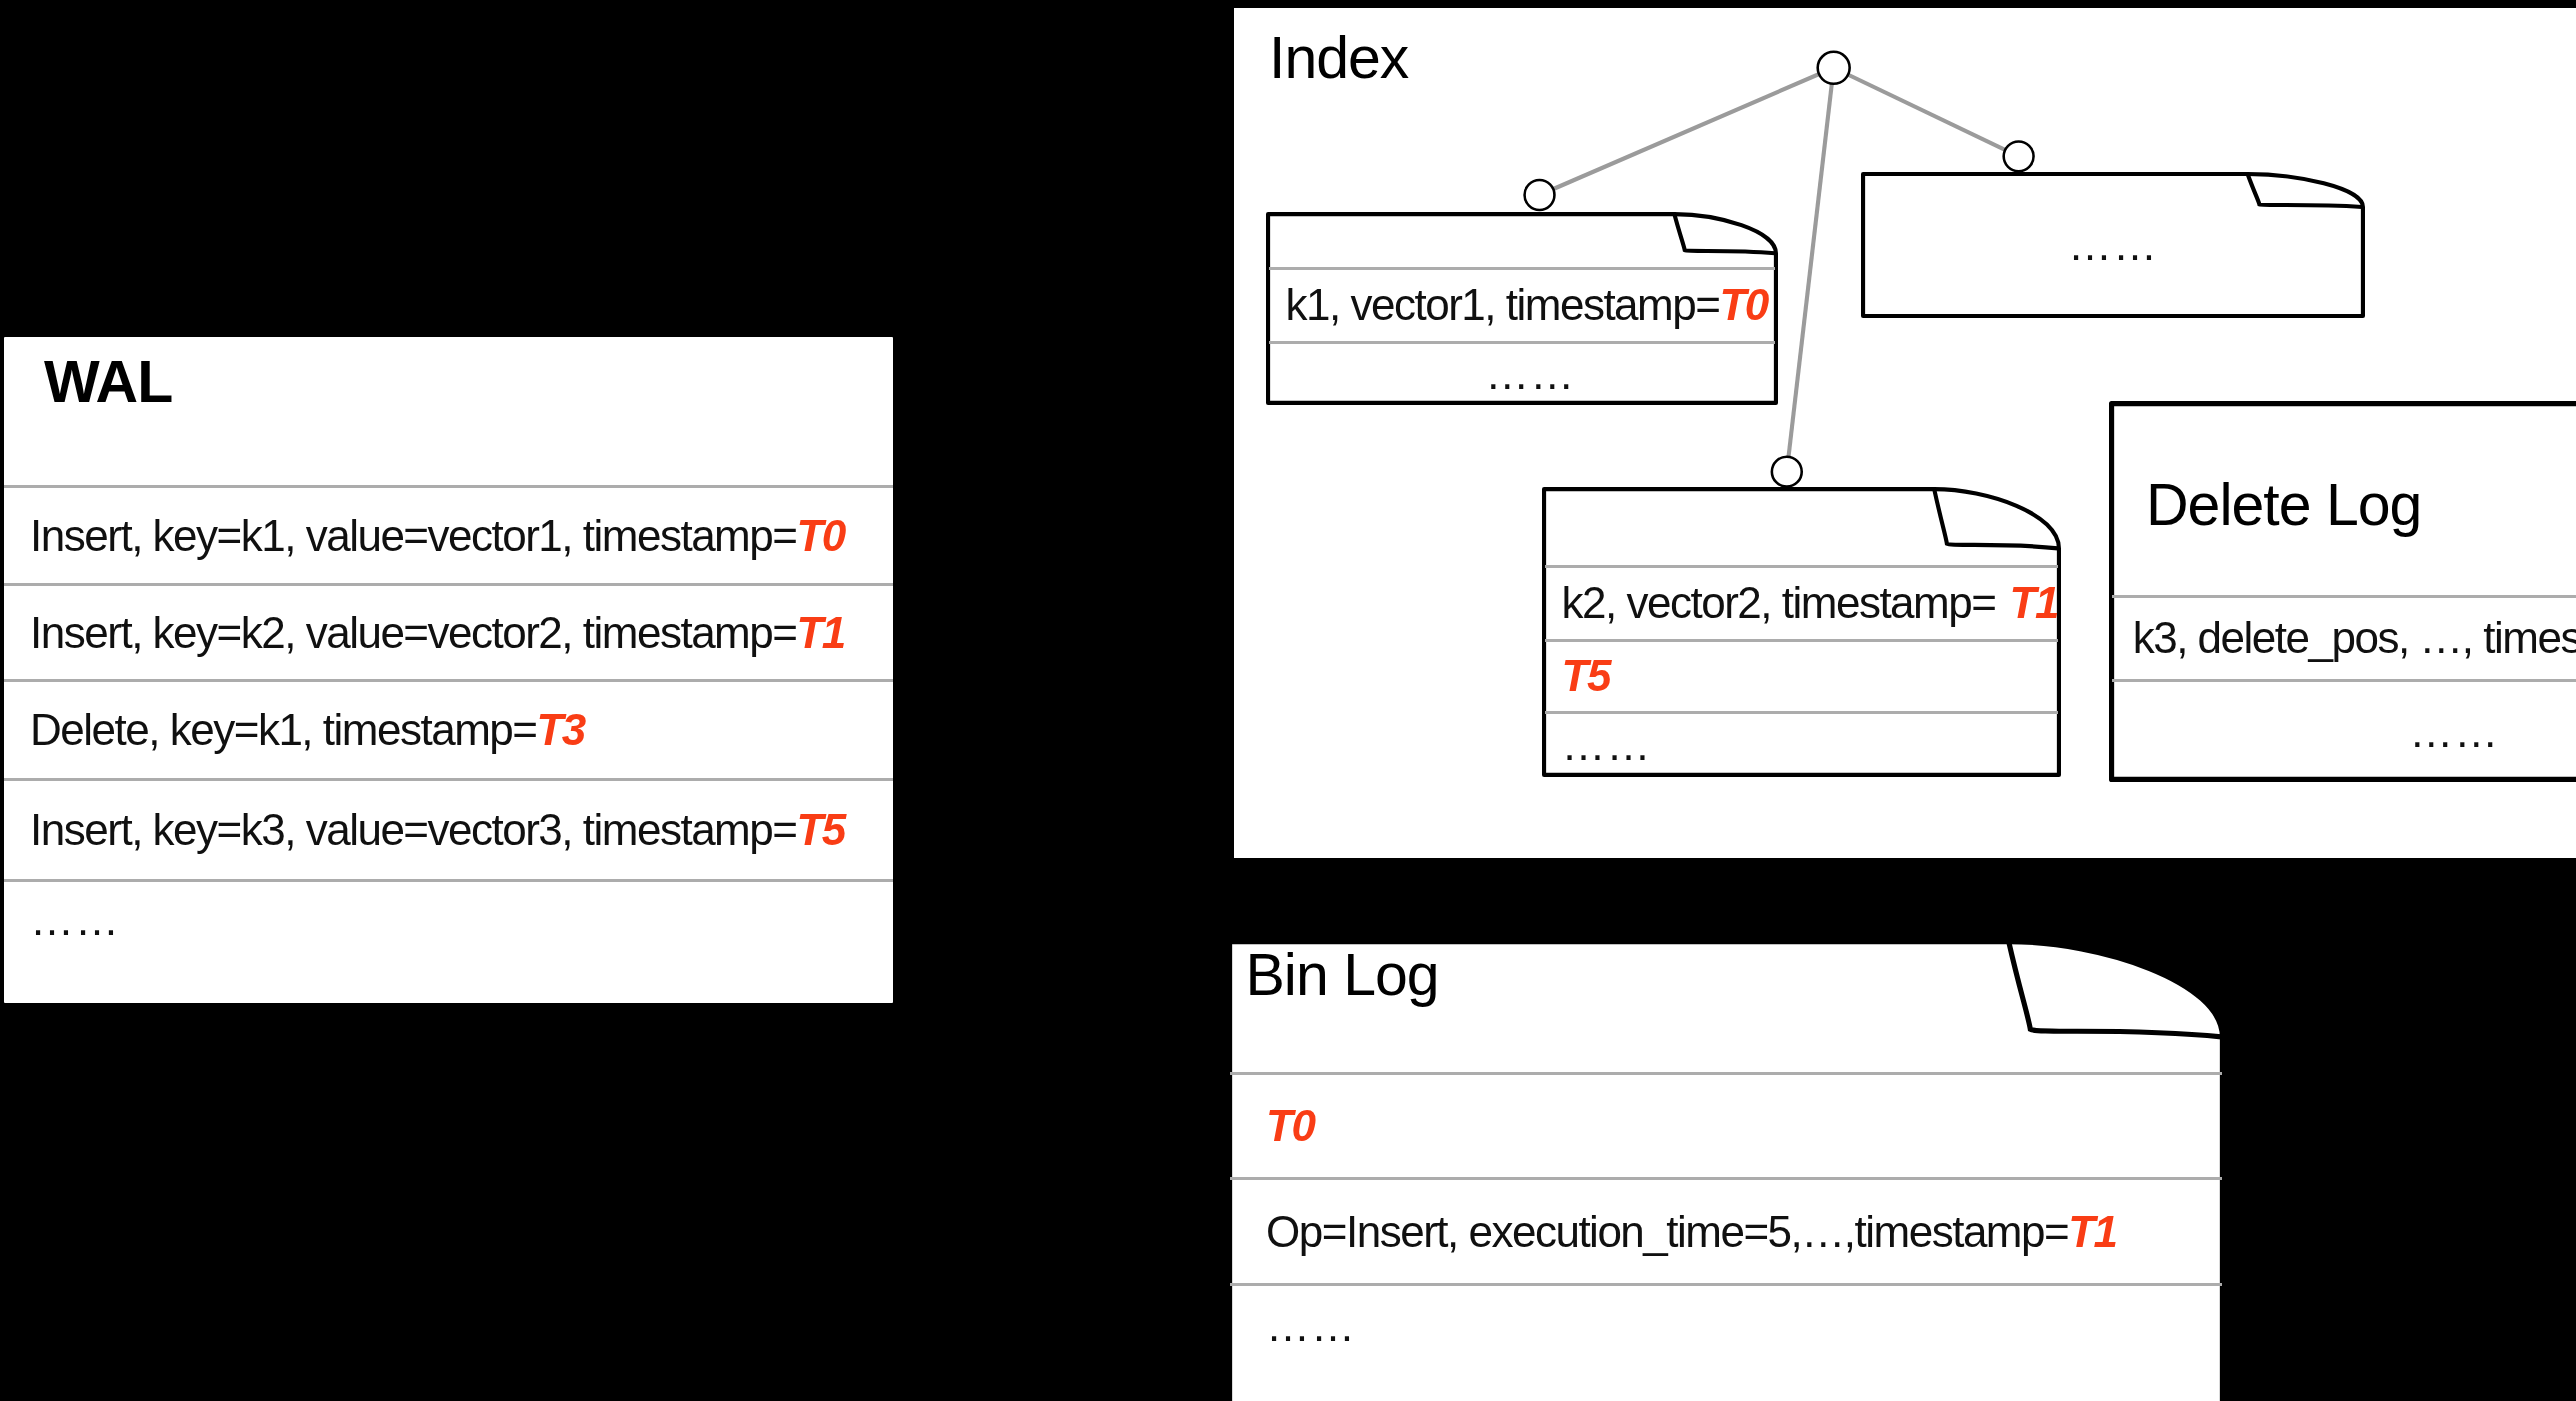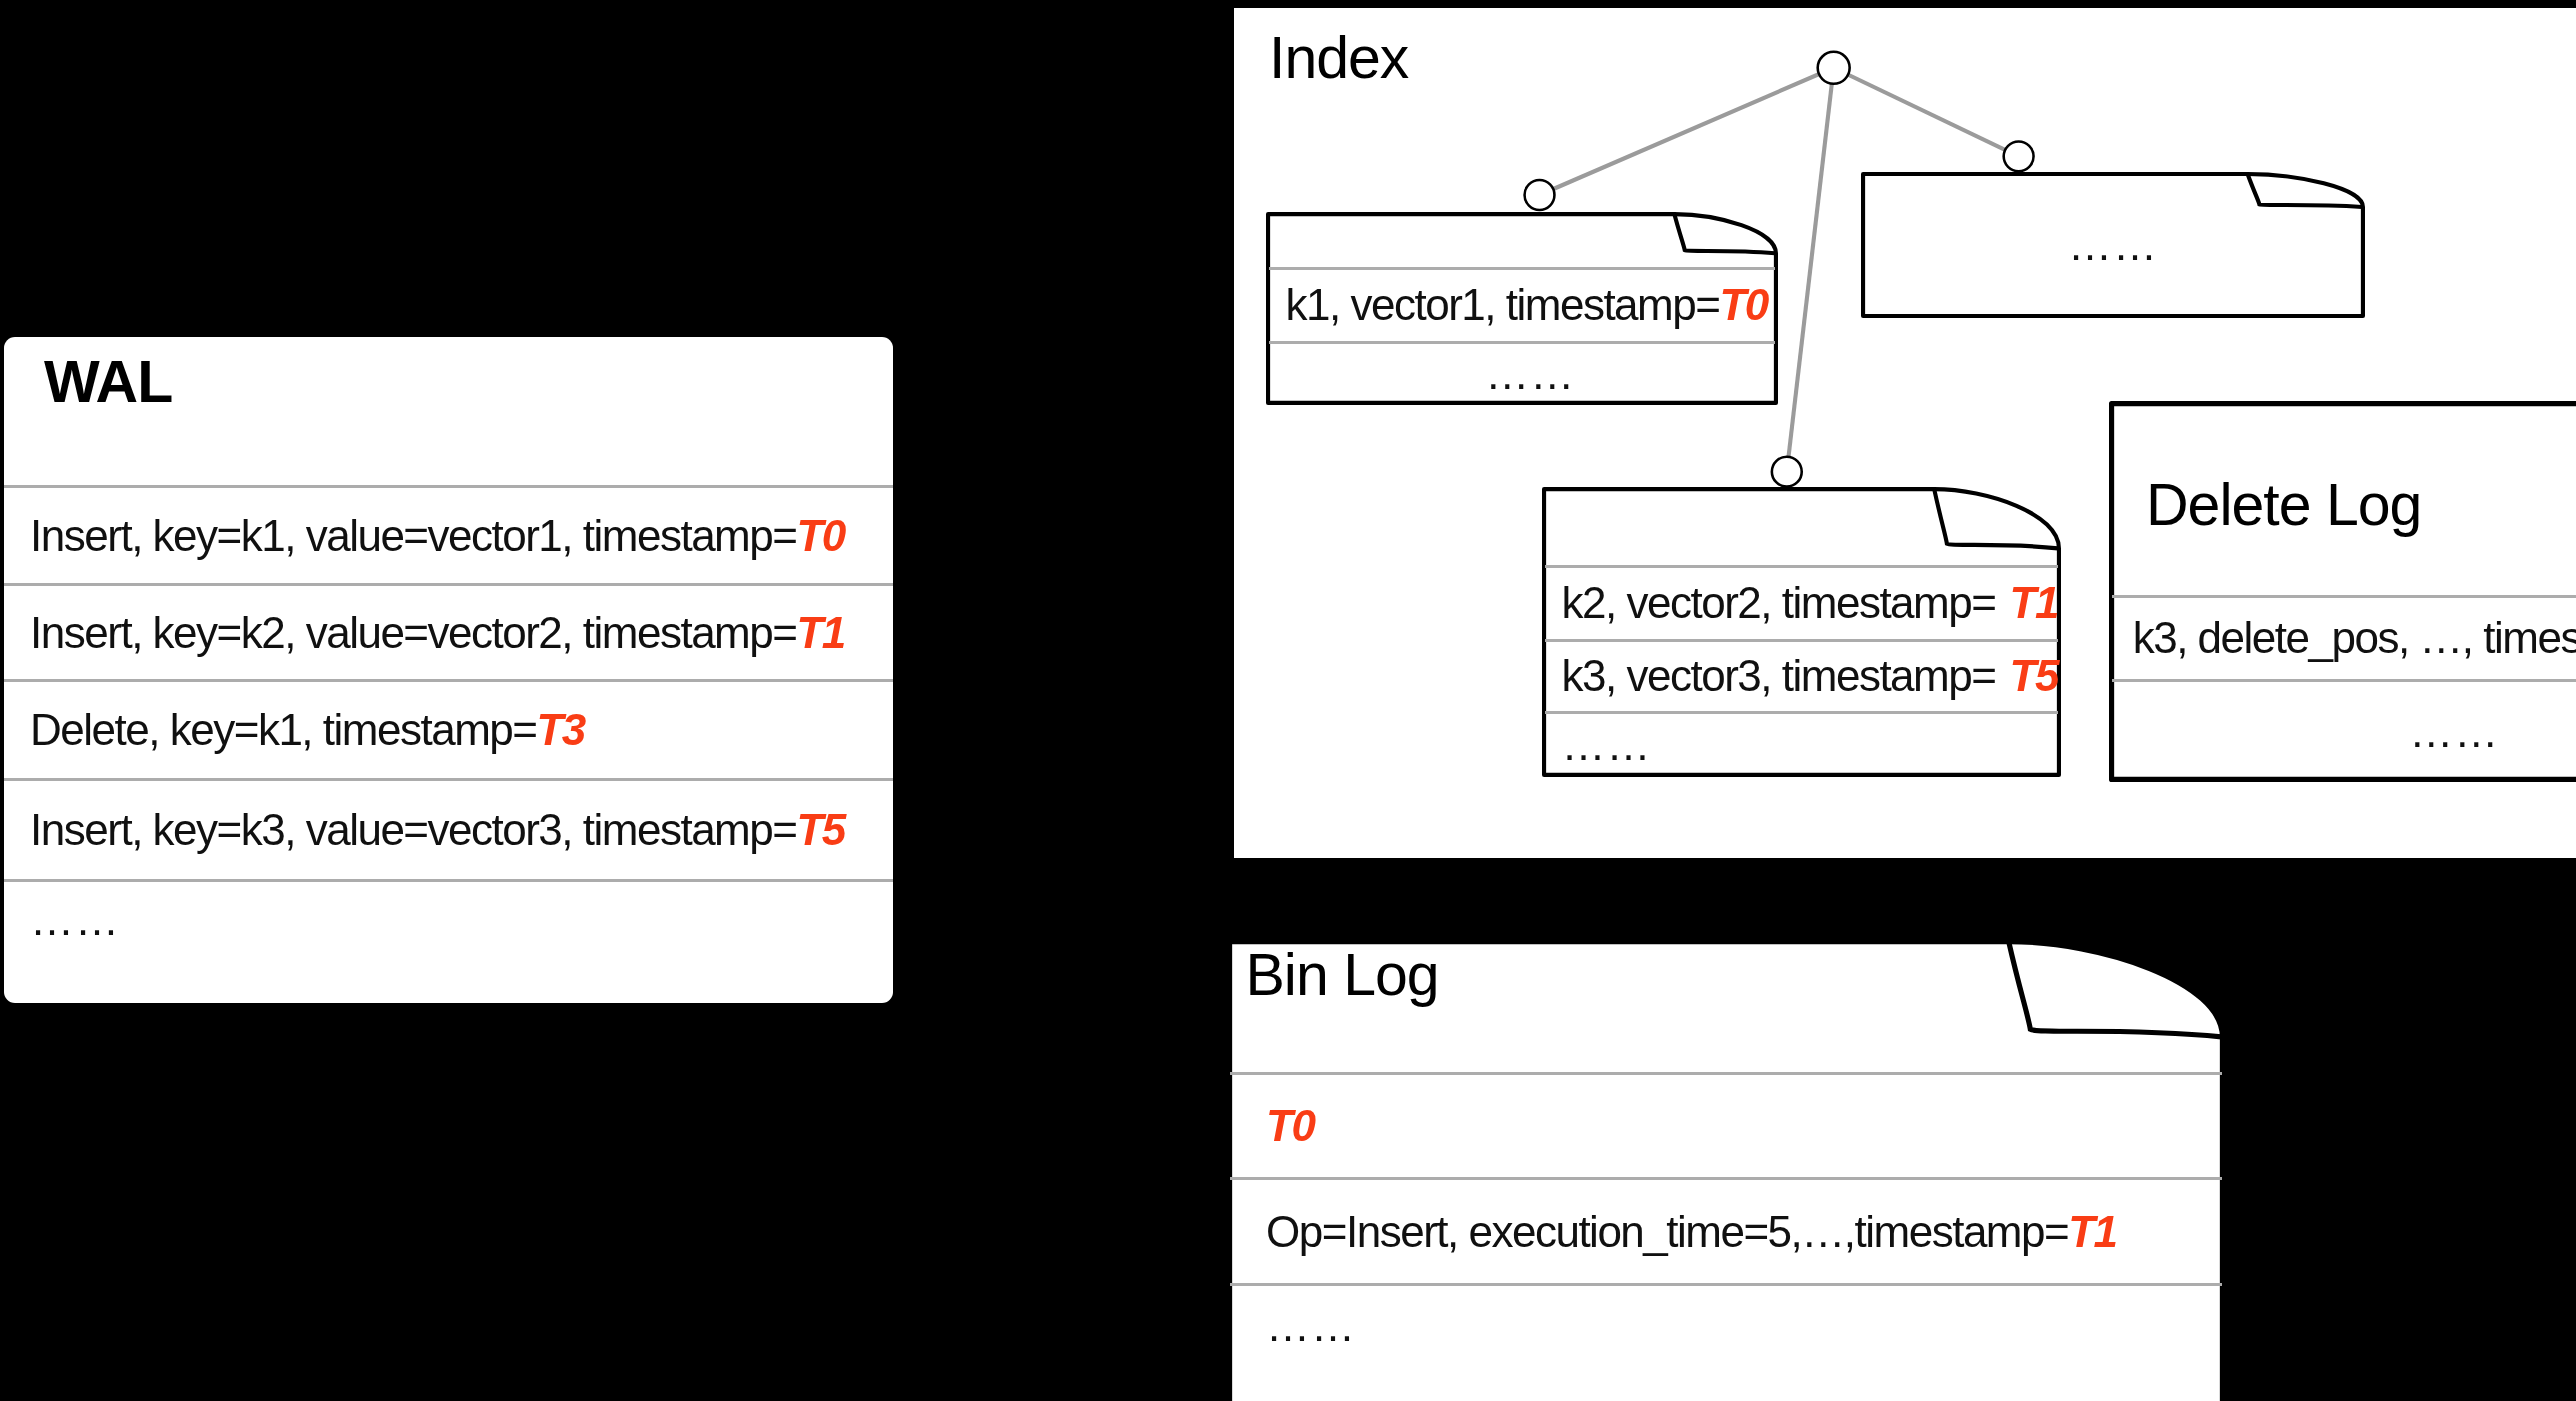--- a/index.html
+++ b/index.html
@@ -27,21 +27,21 @@
   }
   .drow .hl, .hl{color:var(--hl);font-weight:700;font-style:italic;}
   .center{justify-content:center;}
   .top-dots{align-items:flex-start;}
   .big-title{
     position:absolute;font-weight:400;font-size:59px;letter-spacing:-1px;
     color:var(--ink);line-height:1;white-space:nowrap;
   }
 
   
-  #wal{left:4.1px;top:337px;width:889px;height:666px;border-radius:11px;text-align:center;}
+  #wal{left:4.1px;top:337px;width:889px;height:666px;border-radius:1px;text-align:center;}
   #wal .wal-title{position:absolute;left:40px;top:15.5px;font-size:59px;font-weight:700;letter-spacing:-1px;line-height:1;}
   #wal .doc-rows{left:0;right:0;top:148px;}
   #wal .drow{padding-left:26px;}
 
   
   #index{left:1234px;top:7.7px;width:1578px;height:850px;}
   #index .index-title{left:35px;top:21.6px;}
   svg.tree{position:absolute;inset:0;width:100%;height:100%;}
 
   
@@ -128,21 +128,20 @@
       <svg class="docshape" viewBox="0 0 1007 562" preserveAspectRatio="none">
           <path d="M 4 4 L 761 4 C 864.3199999999999 4, 1003 52.3, 1003 119 L 1003 558 L 4 558 Z" fill="#ffffff" stroke="#000000" stroke-width="8" stroke-linejoin="round"></path>
           <path d="M 761 4 C 773.3 61.5, 783.14 93.7, 785.6 109.80000000000001 C 795.44 115.55, 896.3 107.5, 1001 119" fill="none" stroke="#000000" stroke-width="8" stroke-linecap="round"></path>
         </svg>
       <div class="doc-rows">
         <div class="drow" style="height:74px">
           <span>k2, vector2, timestamp=</span>
             <span class="hl">T1</span>
         </div>
         <div class="drow" style="height:72px">
-          <span>k3, vector3, timestamp=</span>
             <span class="hl">T5</span>
         </div>
         <div class="drow center dotrow" style="height:65px">……</div>
       </div>
     </div>
 
     <div class="doc" id="deletelog">
       <svg class="docshape" viewBox="0 0 1300 740" preserveAspectRatio="none">
           <path d="M 5 5 L 1015 5 C 1134.7 5, 1295 71.36, 1295 163 L 1295 735 L 5 735 Z" fill="#ffffff" stroke="#000000" stroke-width="10" stroke-linejoin="round"></path>
           <path d="M 1015 5 C 1029.25 84, 1040.65 128.24, 1043.5 150.36 C 1054.9 158.26, 1171.75 147.20000000000002, 1293 163" fill="none" stroke="#000000" stroke-width="10" stroke-linecap="round"></path>

